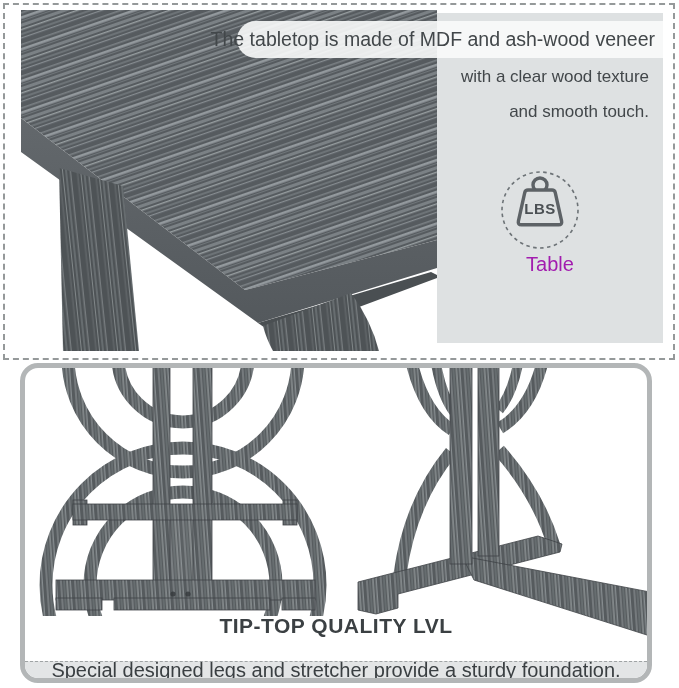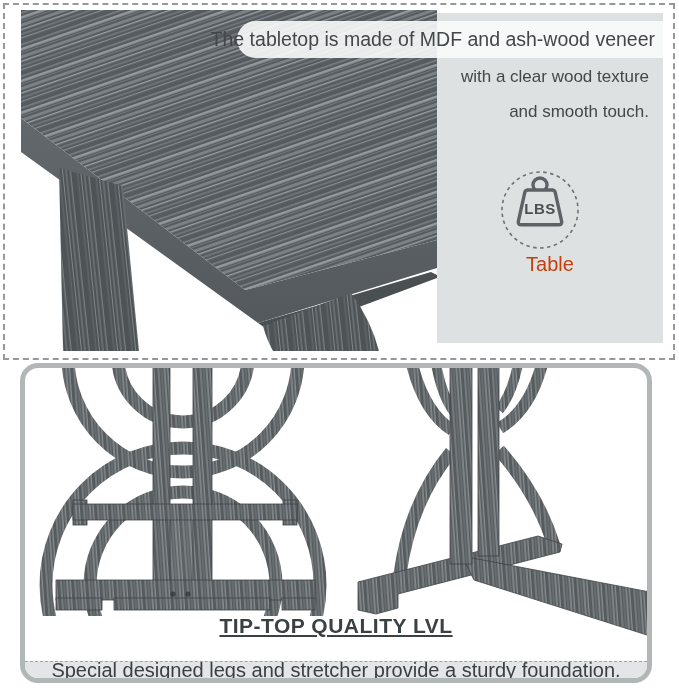--- a/index.html
+++ b/index.html
@@ -23,33 +23,33 @@
     border-radius:19px 0 0 19px;
     display:flex;align-items:center;justify-content:flex-end;
     padding-right:8px;box-sizing:border-box;
     font-size:19.5px;color:#42474a;white-space:nowrap;
   }
   .tagline-right{
     left:437px;top:59px;width:212px;text-align:right;
     font-size:17px;line-height:35px;color:#42474a;
   }
   .badge-icon{left:500px;top:170px;}
-  .badge-product{left:437px;top:253px;width:226px;text-align:center;font-size:20px;color:#c2410c;}
+  .badge-product{left:437px;top:253px;width:226px;text-align:center;font-size:20px;color:#a21caf;}
   .badge-capacity{left:437px;top:284px;width:226px;text-align:center;font-size:20px;color:#3f4447;}
 
   
   .bottom-panel{
     left:20px;top:363px;width:632px;height:320px;box-sizing:border-box;
     border:5px solid #b3b6b7;border-radius:18px;background:#ffffff;overflow:hidden;
   }
   .leg-front{left:5px;top:0;}
   .leg-side{left:325px;top:0;}
   .quality-heading{
     left:0;top:246px;width:100%;text-align:center;
-    font-size:21px;font-weight:600;letter-spacing:.5px;color:#3b4043;text-decoration:underline;
+    font-size:21px;font-weight:600;letter-spacing:.5px;color:#3b4043;
   }
   .caption-strip{
     left:0;bottom:0;width:100%;height:17px;box-sizing:border-box;
     background:#e3e5e6;border-top:1px dashed #9fa3a4;
     display:flex;align-items:center;justify-content:center;
     font-size:20px;color:#3a3f42;white-space:nowrap;
   }
 </style>
 </head>
 <body>

